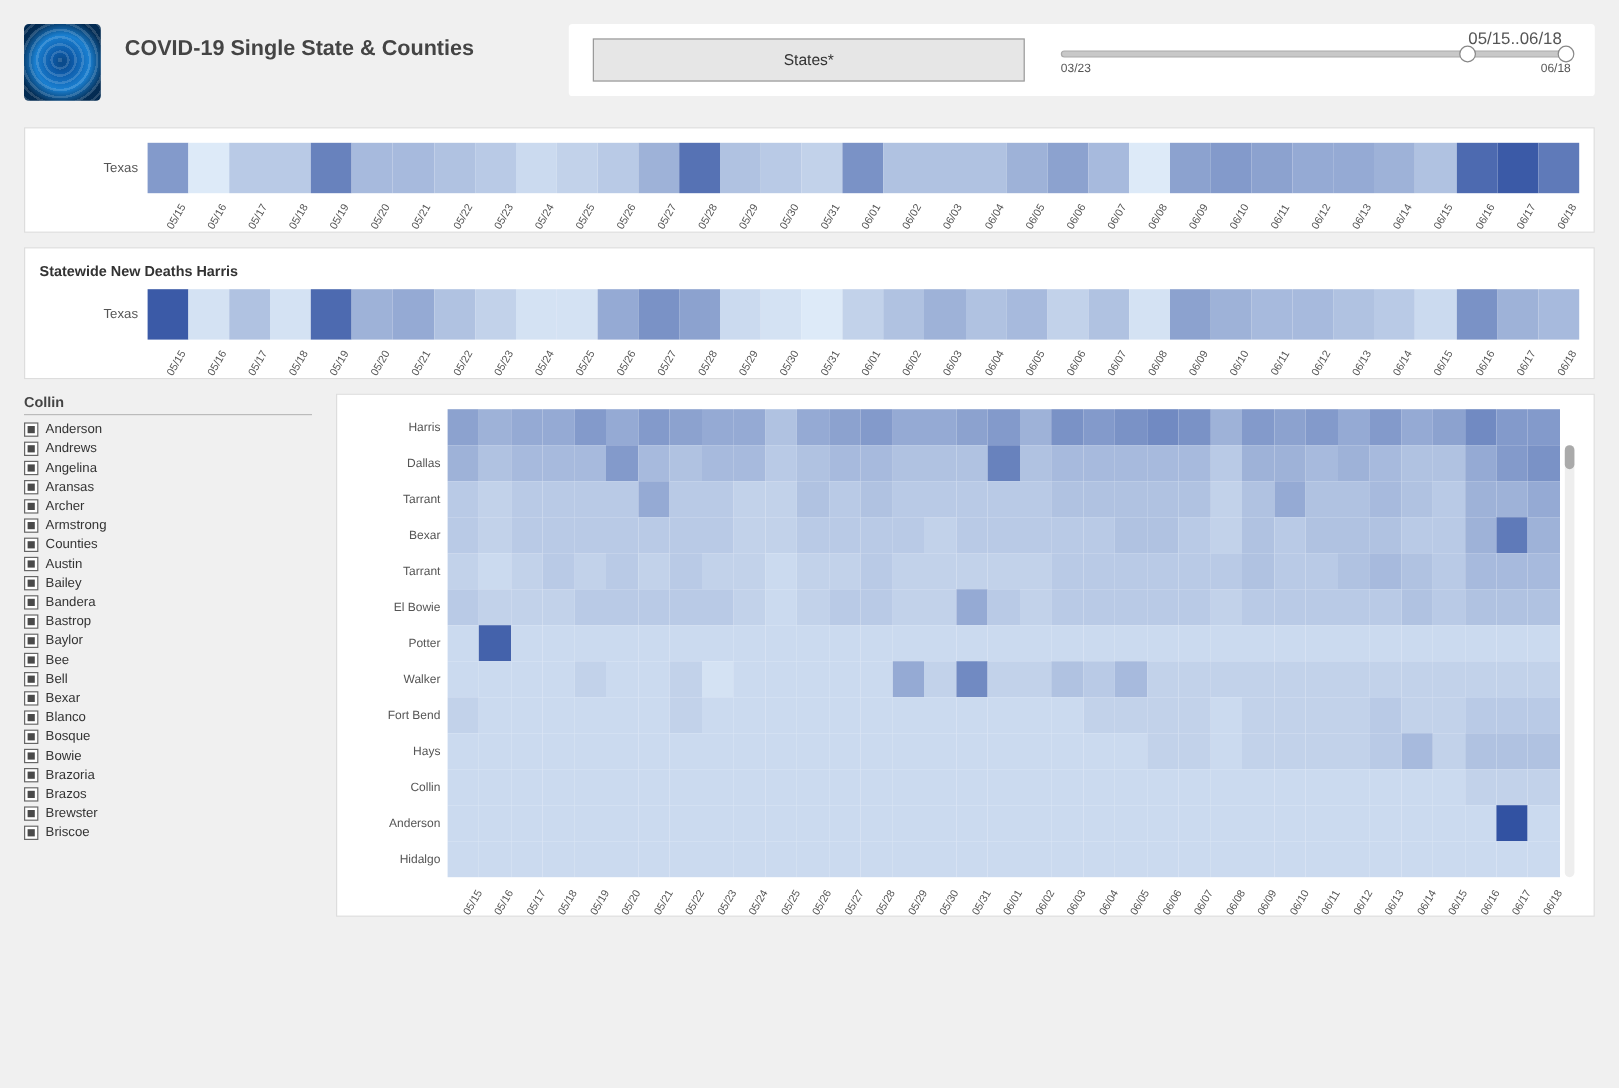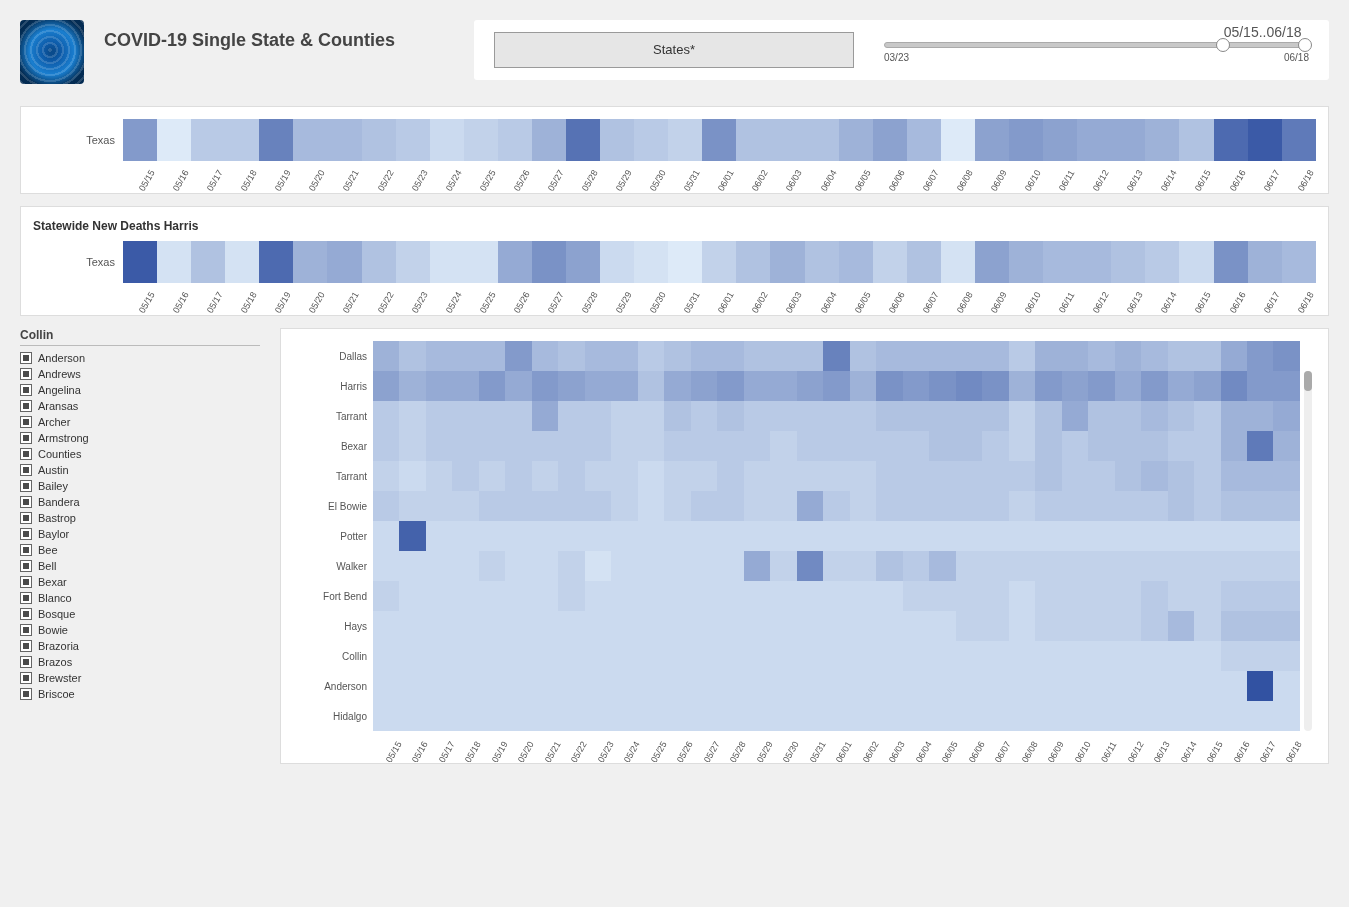--- a/index.html
+++ b/index.html
@@ -326,60 +326,20 @@
           <span>Briscoe</span>
         </div>
       </div>
   </div>
   <div class="county-panel">
     <div class="county-rows" id="county-rows">
       <div class="scroll-bar">
           <div class="scroll-thumb"></div>
         </div>
     <div class="county-row">
-          <div class="county-label">Dallas</div>
-          <div class="county-cells">
-            <div class="ccell" style="background: rgb(158, 178, 216);"></div>
-            <div class="ccell" style="background: rgb(176, 194, 225);"></div>
-            <div class="ccell" style="background: rgb(167, 186, 221);"></div>
-            <div class="ccell" style="background: rgb(167, 186, 221);"></div>
-            <div class="ccell" style="background: rgb(167, 186, 221);"></div>
-            <div class="ccell" style="background: rgb(131, 154, 203);"></div>
-            <div class="ccell" style="background: rgb(167, 186, 221);"></div>
-            <div class="ccell" style="background: rgb(176, 194, 225);"></div>
-            <div class="ccell" style="background: rgb(167, 186, 221);"></div>
-            <div class="ccell" style="background: rgb(167, 186, 221);"></div>
-            <div class="ccell" style="background: rgb(185, 202, 230);"></div>
-            <div class="ccell" style="background: rgb(176, 194, 225);"></div>
-            <div class="ccell" style="background: rgb(167, 186, 221);"></div>
-            <div class="ccell" style="background: rgb(167, 186, 221);"></div>
-            <div class="ccell" style="background: rgb(176, 194, 225);"></div>
-            <div class="ccell" style="background: rgb(176, 194, 225);"></div>
-            <div class="ccell" style="background: rgb(176, 194, 225);"></div>
-            <div class="ccell" style="background: rgb(104, 130, 189);"></div>
-            <div class="ccell" style="background: rgb(176, 194, 225);"></div>
-            <div class="ccell" style="background: rgb(167, 186, 221);"></div>
-            <div class="ccell" style="background: rgb(167, 186, 221);"></div>
-            <div class="ccell" style="background: rgb(167, 186, 221);"></div>
-            <div class="ccell" style="background: rgb(167, 186, 221);"></div>
-            <div class="ccell" style="background: rgb(167, 186, 221);"></div>
-            <div class="ccell" style="background: rgb(185, 202, 230);"></div>
-            <div class="ccell" style="background: rgb(158, 178, 216);"></div>
-            <div class="ccell" style="background: rgb(158, 178, 216);"></div>
-            <div class="ccell" style="background: rgb(167, 186, 221);"></div>
-            <div class="ccell" style="background: rgb(158, 178, 216);"></div>
-            <div class="ccell" style="background: rgb(167, 186, 221);"></div>
-            <div class="ccell" style="background: rgb(176, 194, 225);"></div>
-            <div class="ccell" style="background: rgb(176, 194, 225);"></div>
-            <div class="ccell" style="background: rgb(149, 170, 212);"></div>
-            <div class="ccell" style="background: rgb(131, 154, 203);"></div>
-            <div class="ccell" style="background: rgb(122, 146, 198);"></div>
-          </div>
-        </div>
-        <div class="county-row">
           <div class="county-label">Harris</div>
           <div class="county-cells">
             <div class="ccell" style="background: rgb(140, 162, 207);"></div>
             <div class="ccell" style="background: rgb(158, 178, 216);"></div>
             <div class="ccell" style="background: rgb(149, 170, 212);"></div>
             <div class="ccell" style="background: rgb(149, 170, 212);"></div>
             <div class="ccell" style="background: rgb(131, 154, 203);"></div>
             <div class="ccell" style="background: rgb(149, 170, 212);"></div>
             <div class="ccell" style="background: rgb(131, 154, 203);"></div>
             <div class="ccell" style="background: rgb(140, 162, 207);"></div>
@@ -403,20 +363,60 @@
             <div class="ccell" style="background: rgb(131, 154, 203);"></div>
             <div class="ccell" style="background: rgb(140, 162, 207);"></div>
             <div class="ccell" style="background: rgb(131, 154, 203);"></div>
             <div class="ccell" style="background: rgb(149, 170, 212);"></div>
             <div class="ccell" style="background: rgb(131, 154, 203);"></div>
             <div class="ccell" style="background: rgb(149, 170, 212);"></div>
             <div class="ccell" style="background: rgb(140, 162, 207);"></div>
             <div class="ccell" style="background: rgb(113, 138, 194);"></div>
             <div class="ccell" style="background: rgb(131, 154, 203);"></div>
             <div class="ccell" style="background: rgb(131, 154, 203);"></div>
+          </div>
+        </div>
+        <div class="county-row">
+          <div class="county-label">Dallas</div>
+          <div class="county-cells">
+            <div class="ccell" style="background: rgb(158, 178, 216);"></div>
+            <div class="ccell" style="background: rgb(176, 194, 225);"></div>
+            <div class="ccell" style="background: rgb(167, 186, 221);"></div>
+            <div class="ccell" style="background: rgb(167, 186, 221);"></div>
+            <div class="ccell" style="background: rgb(167, 186, 221);"></div>
+            <div class="ccell" style="background: rgb(131, 154, 203);"></div>
+            <div class="ccell" style="background: rgb(167, 186, 221);"></div>
+            <div class="ccell" style="background: rgb(176, 194, 225);"></div>
+            <div class="ccell" style="background: rgb(167, 186, 221);"></div>
+            <div class="ccell" style="background: rgb(167, 186, 221);"></div>
+            <div class="ccell" style="background: rgb(185, 202, 230);"></div>
+            <div class="ccell" style="background: rgb(176, 194, 225);"></div>
+            <div class="ccell" style="background: rgb(167, 186, 221);"></div>
+            <div class="ccell" style="background: rgb(167, 186, 221);"></div>
+            <div class="ccell" style="background: rgb(176, 194, 225);"></div>
+            <div class="ccell" style="background: rgb(176, 194, 225);"></div>
+            <div class="ccell" style="background: rgb(176, 194, 225);"></div>
+            <div class="ccell" style="background: rgb(104, 130, 189);"></div>
+            <div class="ccell" style="background: rgb(176, 194, 225);"></div>
+            <div class="ccell" style="background: rgb(167, 186, 221);"></div>
+            <div class="ccell" style="background: rgb(167, 186, 221);"></div>
+            <div class="ccell" style="background: rgb(167, 186, 221);"></div>
+            <div class="ccell" style="background: rgb(167, 186, 221);"></div>
+            <div class="ccell" style="background: rgb(167, 186, 221);"></div>
+            <div class="ccell" style="background: rgb(185, 202, 230);"></div>
+            <div class="ccell" style="background: rgb(158, 178, 216);"></div>
+            <div class="ccell" style="background: rgb(158, 178, 216);"></div>
+            <div class="ccell" style="background: rgb(167, 186, 221);"></div>
+            <div class="ccell" style="background: rgb(158, 178, 216);"></div>
+            <div class="ccell" style="background: rgb(167, 186, 221);"></div>
+            <div class="ccell" style="background: rgb(176, 194, 225);"></div>
+            <div class="ccell" style="background: rgb(176, 194, 225);"></div>
+            <div class="ccell" style="background: rgb(149, 170, 212);"></div>
+            <div class="ccell" style="background: rgb(131, 154, 203);"></div>
+            <div class="ccell" style="background: rgb(122, 146, 198);"></div>
           </div>
         </div>
         <div class="county-row">
           <div class="county-label">Tarrant</div>
           <div class="county-cells">
             <div class="ccell" style="background: rgb(185, 202, 230);"></div>
             <div class="ccell" style="background: rgb(194, 210, 234);"></div>
             <div class="ccell" style="background: rgb(185, 202, 230);"></div>
             <div class="ccell" style="background: rgb(185, 202, 230);"></div>
             <div class="ccell" style="background: rgb(185, 202, 230);"></div>

